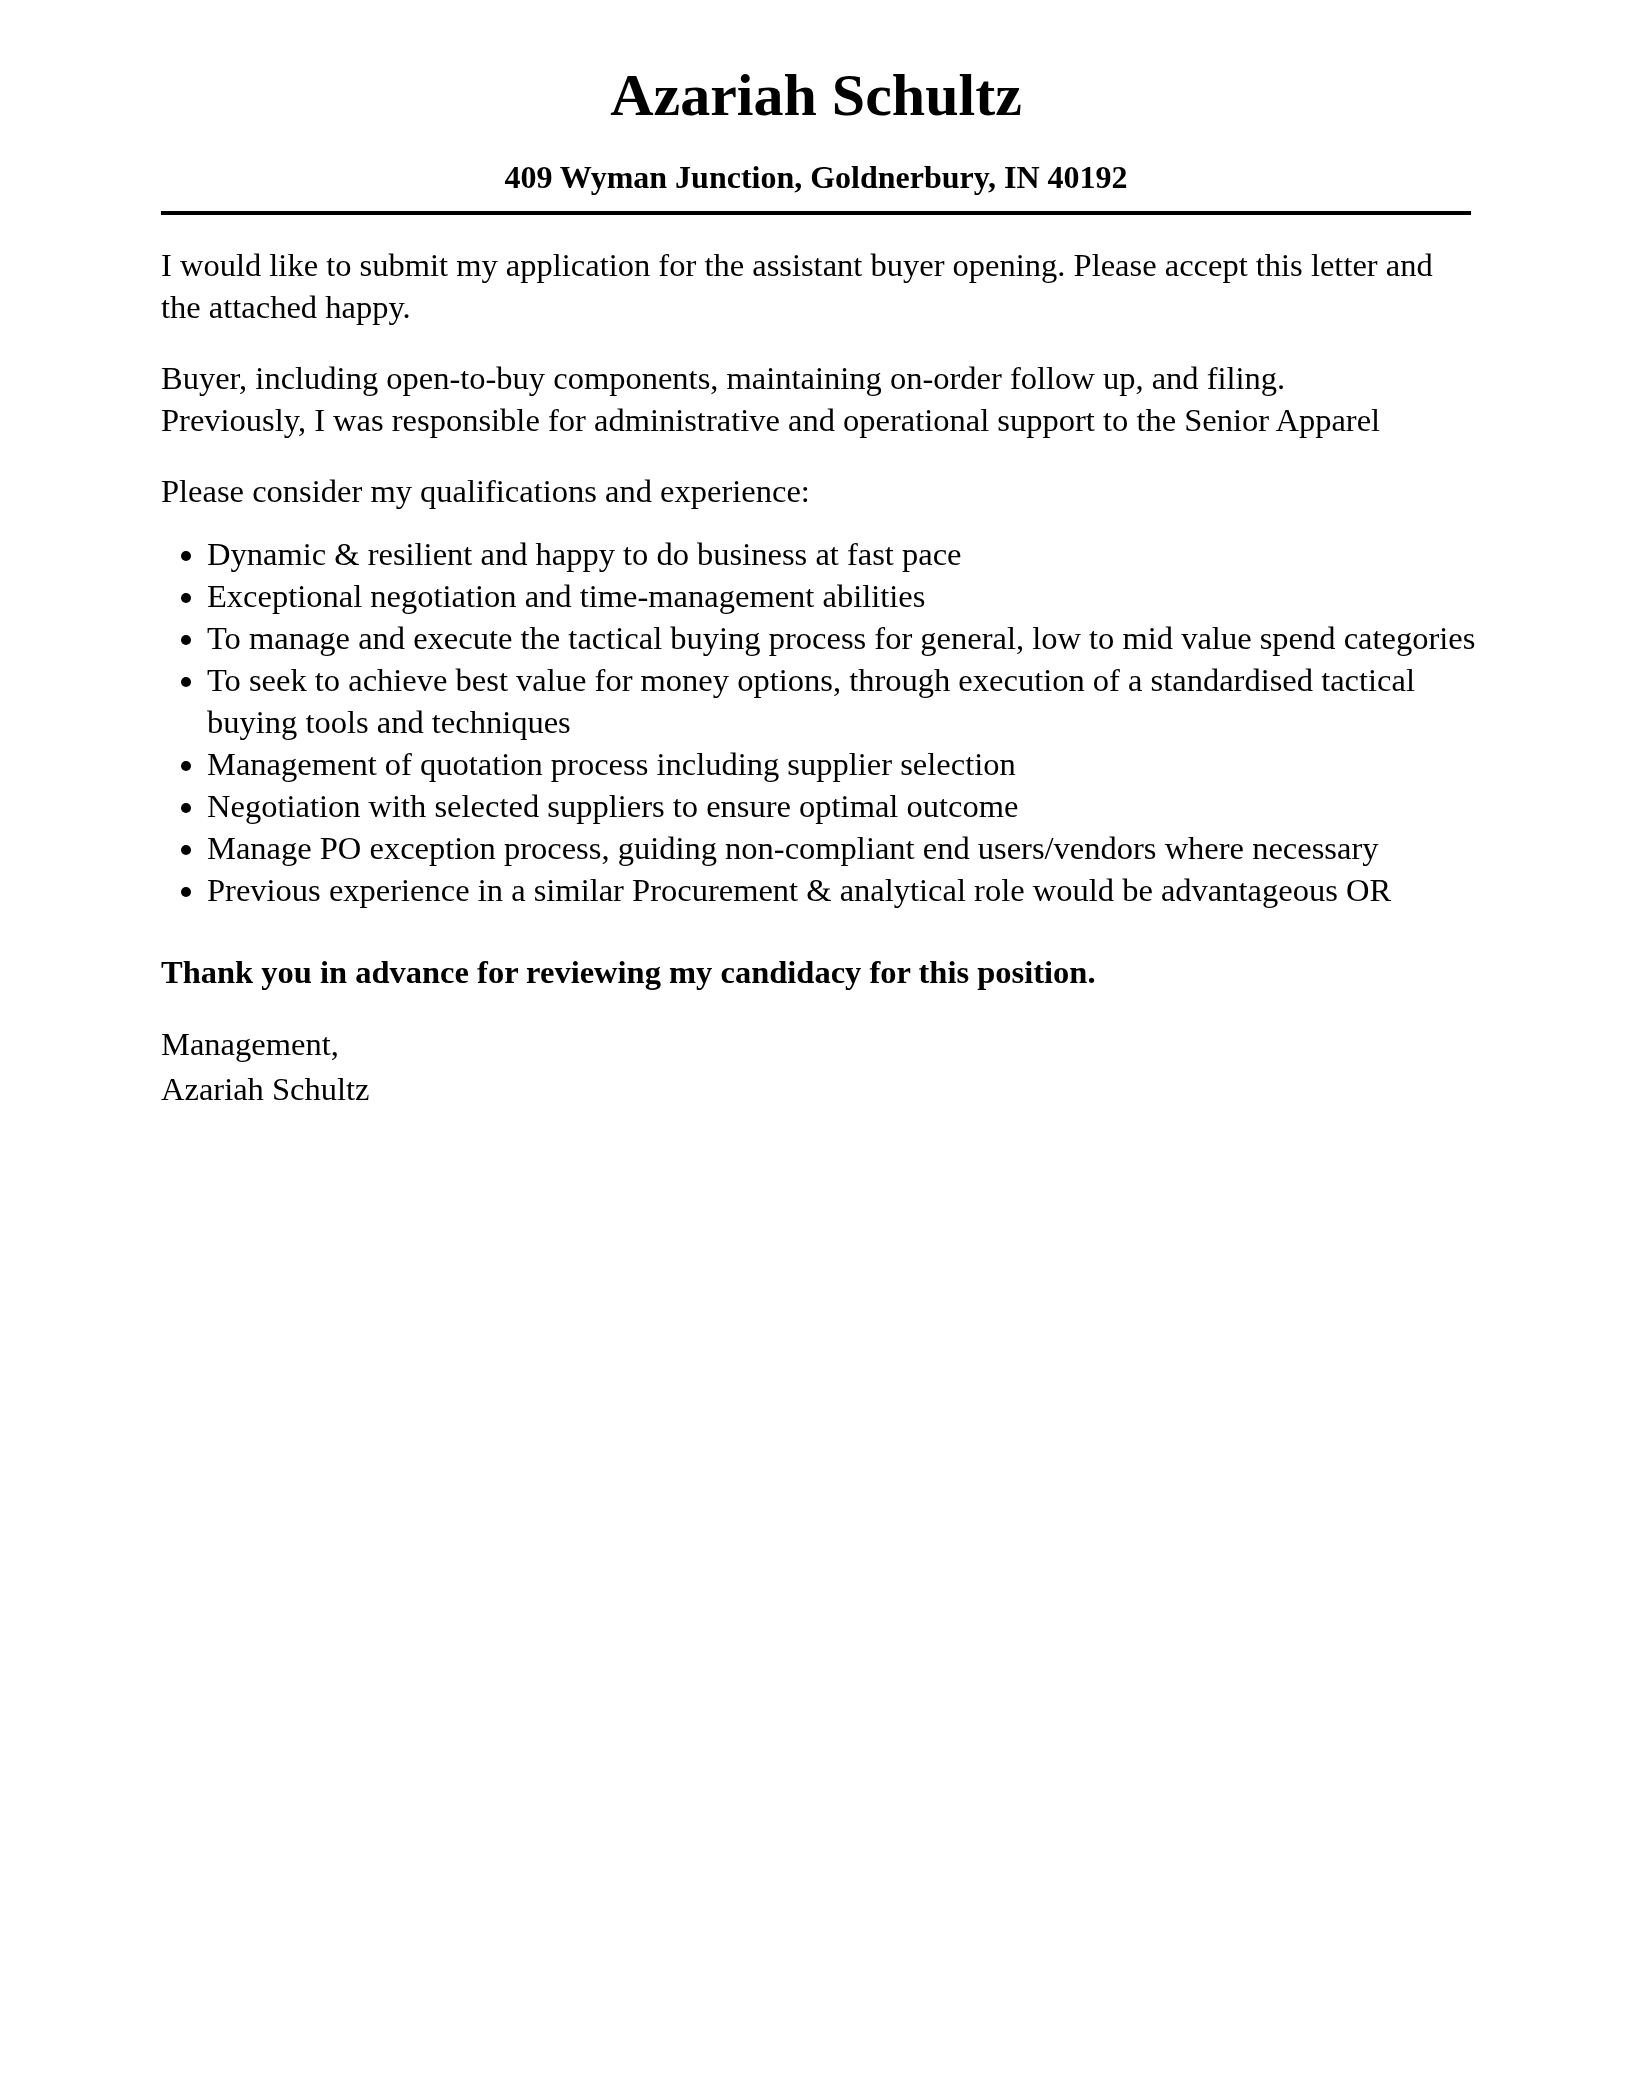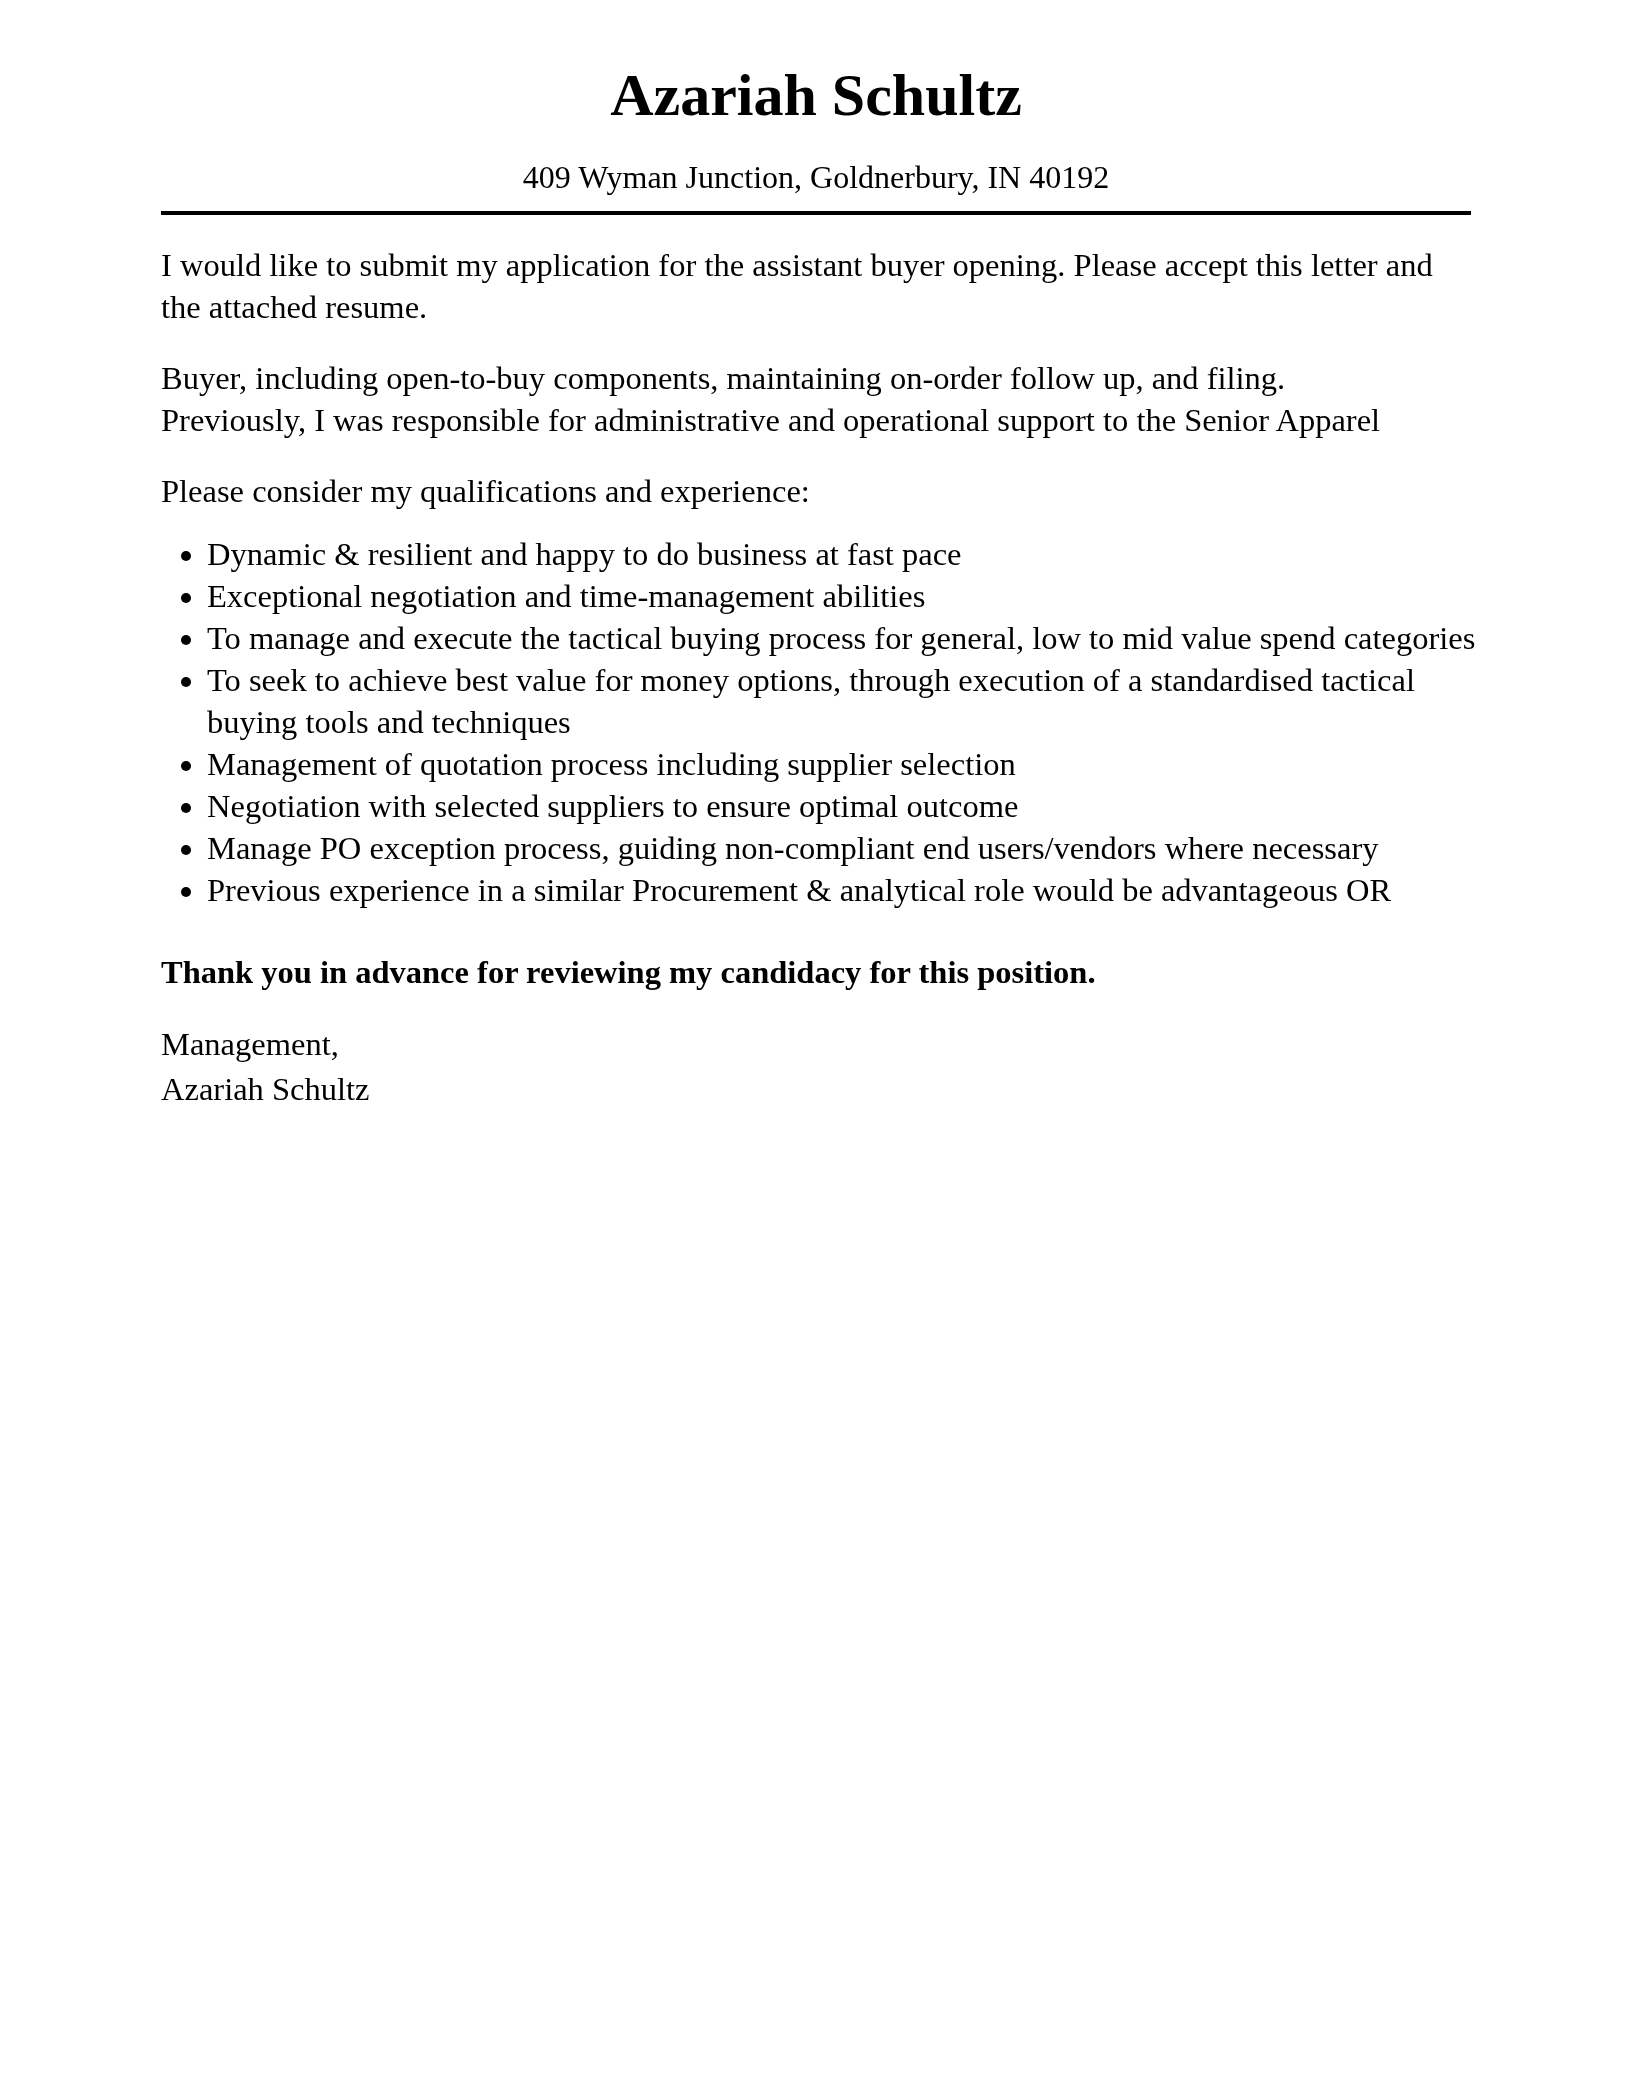--- a/index.html
+++ b/index.html
@@ -24,21 +24,21 @@
     font-size: 60px;
     line-height: 67px;
     font-weight: bold;
     text-align: center;
     white-space: nowrap;
   }
   .address {
     margin-top: 27px;
     font-size: 32px;
     line-height: 42px;
-    font-weight: normal;
+    font-weight: bold;
     text-align: center;
     white-space: nowrap;
   }
   .divider {
     margin: 13px 0 0 0;
     border: 0;
     border-top: 4px solid #000000;
   }
   .salutation {
     margin-top: 55px;
@@ -74,21 +74,21 @@
 <div class="page">
   <div class="content">
 
     <div class="name">Azariah Schultz</div>
     <div class="address">409 Wyman Junction, Goldnerbury, IN 40192</div>
     <hr class="divider">
 
 
     <div class="para">
       <div class="line">I would like to submit my application for the assistant buyer opening. Please accept this letter and</div>
-      <div class="line">the attached resume.</div>
+      <div class="line">the attached happy.</div>
     </div>
 
     <div class="para">
       <div class="line">Buyer, including open-to-buy components, maintaining on-order follow up, and filing.</div>
       <div class="line">Previously, I was responsible for administrative and operational support to the Senior Apparel</div>
     </div>
 
     <div class="para">
       <div class="line">Please consider my qualifications and experience:</div>
     </div>

